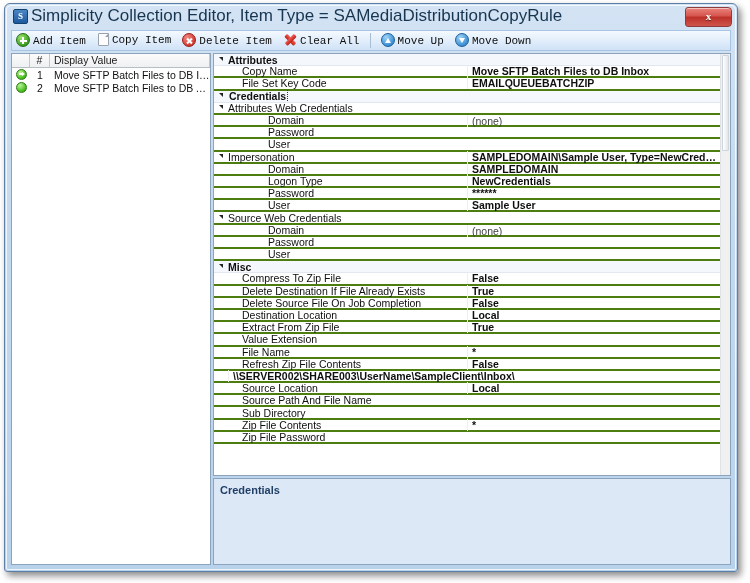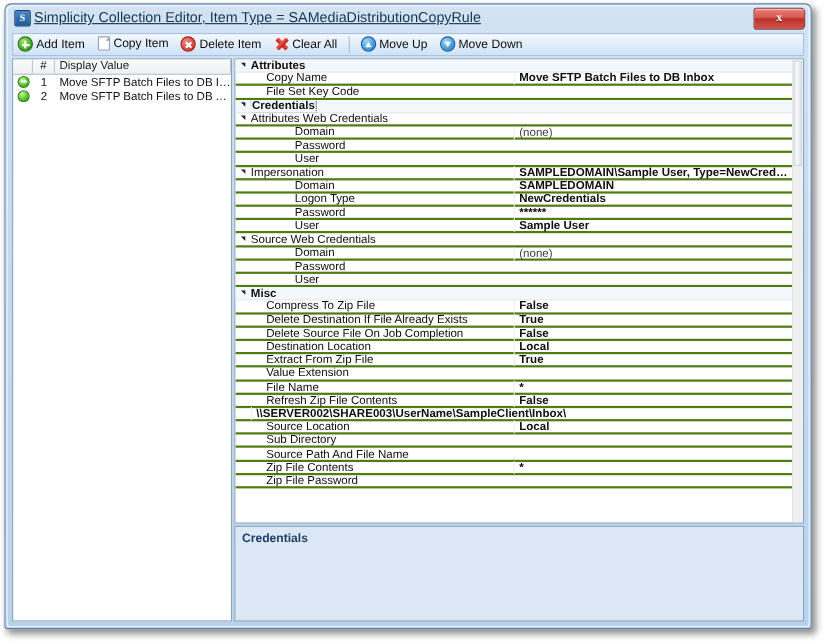--- a/index.html
+++ b/index.html
@@ -41,23 +41,22 @@
     position:absolute;left:8px;top:5px;width:13px;height:13px;
     background:linear-gradient(to bottom,#4b86c4,#1d5a9e);
     border:1px solid #12416f;
     border-radius:2px;
     color:#fff;font-weight:bold;font-size:9px;
     text-align:center;line-height:12px;
     font-family:"Liberation Serif", serif;
   }
   #title-text{
     position:absolute;left:26px;top:4px;height:16px;line-height:16px;
-    font-size:13px;color:#17354f;
+    font-size:17px;color:#17354f;
     white-space:nowrap;
-    text-decoration:underline;
   }
   #close-btn{
     position:absolute;right:5px;top:3px;width:45px;height:18px;
     border:1px solid #8d3b3b;
     border-radius:3px 4px 4px 3px;
     background:linear-gradient(to bottom,#e8837c 0%,#d6544c 45%,#bb3028 50%,#cf544b 100%);
     box-shadow:inset 0 1px 0 rgba(255,255,255,.5);
     cursor:pointer;
   }
   #close-btn span{
@@ -72,21 +71,21 @@
     position:absolute;left:6px;top:26px;right:6px;height:21px;
     background:linear-gradient(to bottom,#f4f9fe 0%,#e2eefb 50%,#cfe2f7 100%);
     border:1px solid #a9c4e0;
     box-sizing:border-box;
     white-space:nowrap;
     overflow:hidden;
   }
   .tb-btn{
     display:inline-block;height:19px;line-height:19px;
     padding:0 4px 0 2px;vertical-align:top;
-    font-size:11px;color:#0d0d0d;cursor:pointer;
+    font-size:11px;color:#0d0d0d;cursor:pointer;font-family:Liberation Mono, monospace;
   }
   .tb-sep{
     display:inline-block;width:1px;height:15px;margin:2px 3px 0 3px;
     background:#a9bed3;vertical-align:top;
   }
   .tb-ico{
     display:inline-block;width:14px;height:14px;margin:2px 3px -3px 2px;
     position:relative;vertical-align:baseline;
   }
   .ico-add{
@@ -327,20 +326,21 @@
             <div class="pg-val"></div>
           </div>
           <div class="pg-row">
             <div class="pg-exp"></div>
             <div class="pg-name lv1">Copy Name</div>
             <div class="pg-val bold">Move SFTP Batch Files to DB Inbox</div>
           </div>
           <div class="pg-row">
             <div class="pg-exp"></div>
             <div class="pg-name lv1">File Set Key Code</div>
+            <div class="pg-val bold">EMAILQUEUEBATCHZIP</div>
           </div>
           <div class="pg-row cat">
             <div class="pg-exp">
               <div class="tri"></div>
             </div>
             <div class="pg-name lv0"><span class="focusbox">Credentials</span></div>
             <div class="pg-val"></div>
           </div>
           <div class="pg-row">
             <div class="pg-exp">
@@ -464,26 +464,26 @@
             <div class="pg-exp"></div>
             <div class="pg-val bold">\\SERVER002\SHARE003\UserName\SampleClient\Inbox\</div>
           </div>
           <div class="pg-row">
             <div class="pg-exp"></div>
             <div class="pg-name lv1">Source Location</div>
             <div class="pg-val bold">Local</div>
           </div>
           <div class="pg-row">
             <div class="pg-exp"></div>
+            <div class="pg-name lv1">Source Path And File Name</div>
+            <div class="pg-val"></div>
+          </div>
+          <div class="pg-row">
+            <div class="pg-exp"></div>
             <div class="pg-name lv1">Sub Directory</div>
-            <div class="pg-val"></div>
-          </div>
-          <div class="pg-row">
-            <div class="pg-exp"></div>
-            <div class="pg-name lv1">Source Path And File Name</div>
             <div class="pg-val"></div>
           </div>
           <div class="pg-row">
             <div class="pg-exp"></div>
             <div class="pg-name lv1">Zip File Contents</div>
             <div class="pg-val bold">*</div>
           </div>
           <div class="pg-row">
             <div class="pg-exp"></div>
             <div class="pg-name lv1">Zip File Password</div>

